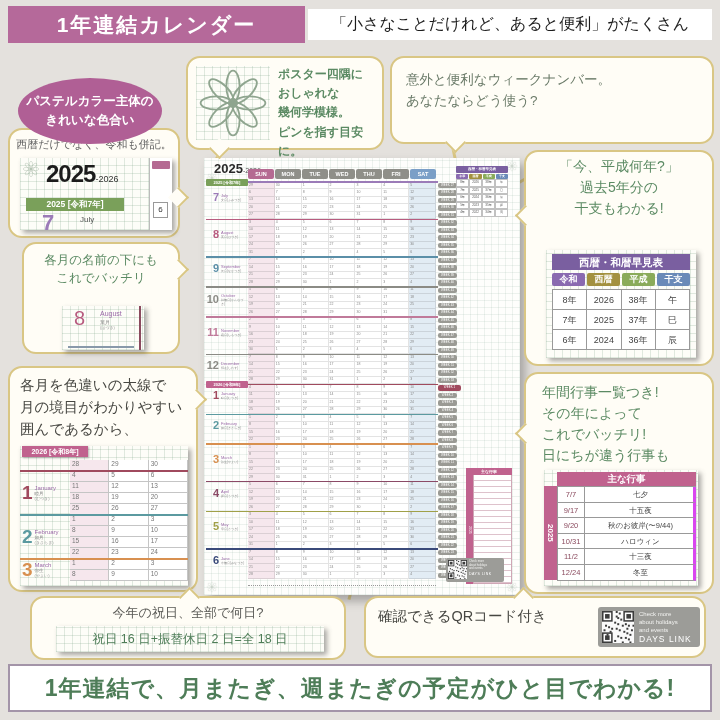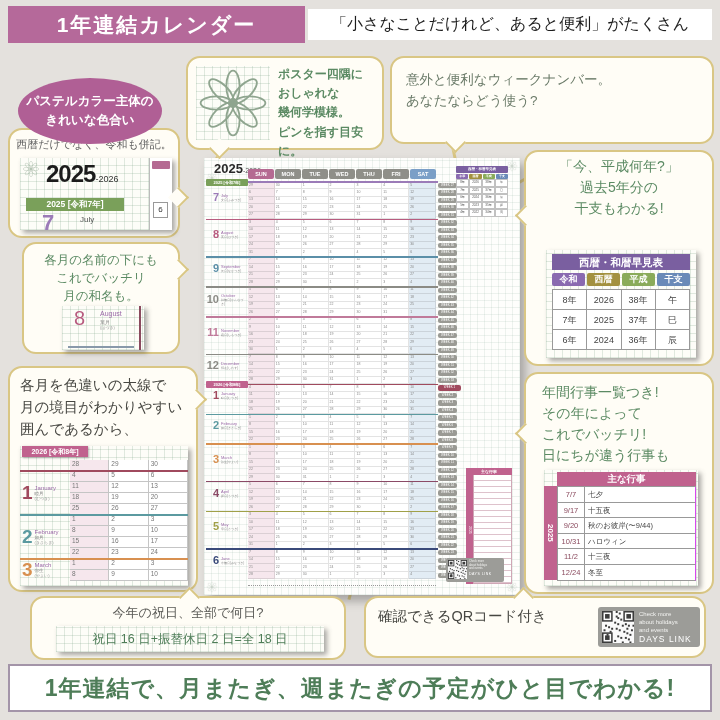--- a/index.html
+++ b/index.html
@@ -146,21 +146,21 @@
   
   #co-events{left:524px;top:372px;width:190px;height:222px;}
   .co-ev-wrap{position:absolute;top:8px;left:16px;}
   .co-ev-line{font-size:14px;color:#5b8a63;line-height:1.5;}
   .ev-card{position:absolute;left:18px;top:96px;width:154px;height:116px;}
   .ev-head{position:absolute;left:13px;top:2px;width:139px;height:14px;background:#c0628e;color:#fff;font-size:9.5px;font-weight:bold;text-align:center;line-height:14px;}
   .ev-band{position:absolute;left:0;top:16px;width:13px;height:94px;background:#c0628e;color:#fff;font-size:8px;font-weight:bold;writing-mode:vertical-rl;display:flex;align-items:center;justify-content:center;}
   .ev-body{position:absolute;left:13px;top:16px;width:139px;background:#fff;border-left:1px solid #999;border-top:1px solid #999;box-sizing:border-box;}
   .ev-row{display:flex;height:15.6px;}
   .ev-date{width:27px;border-right:1px solid #999;border-bottom:1px solid #999;font-size:7.5px;color:#8a4a5e;text-align:center;line-height:15.6px;box-sizing:border-box;}
-  .ev-name{flex:1;border-right:1px solid #d946ef;border-bottom:1px solid #999;font-size:7.5px;color:#444;padding-left:3px;line-height:15.6px;overflow:hidden;white-space:nowrap;box-sizing:border-box;}
+  .ev-name{flex:1;border-right:3px solid #d946ef;border-bottom:1px solid #999;font-size:7.5px;color:#444;padding-left:3px;line-height:15.6px;overflow:hidden;white-space:nowrap;box-sizing:border-box;text-align:center;}
 
   
   #co-qr{left:364px;top:596px;width:342px;height:62px;}
   .co-qr-wrap{position:absolute;left:12px;top:7px;}
   .co-qr-line{font-size:14.5px;color:#474742;line-height:1.6;}
   .qr-block{position:absolute;left:232px;top:9px;width:102px;height:40px;background:#9c9c98;border-radius:3px;}
   .qr-code{position:absolute;left:4px;top:4px;width:32px;height:32px;}
   .qr-lines{position:absolute;left:41px;top:4px;color:#f2f2f0;font-size:6px;line-height:1.3;}
   .qr-brand{position:absolute;left:41px;top:27px;color:#fff;font-size:8.5px;letter-spacing:1px;}
 
@@ -1037,21 +1037,20 @@
       <div class="era-strip-tab"></div>
       <div class="era-six">6</div>
     </div>
   </div>
 
   <div id="co-writing" class="callout">
     <div class="tail r" style="right:-8px;top:18px;"></div>
     <div class="co-w-wrap">
       <div class="co-w-line">各月の名前の下にも</div>
       <div class="co-w-line">これでバッチリ</div>
-      <div class="co-w-line">月の和名も。</div>
     </div>
     <div class="wr-img graph shadowed">
       <div class="wr-eight">8</div>
       <div class="wr-august">August</div>
       <div class="wr-wago">葉月</div>
       <div class="wr-kana">(はづき)</div>
       <div class="wr-vline"></div>
       <div class="wr-hline"></div>
     </div>
   </div>

